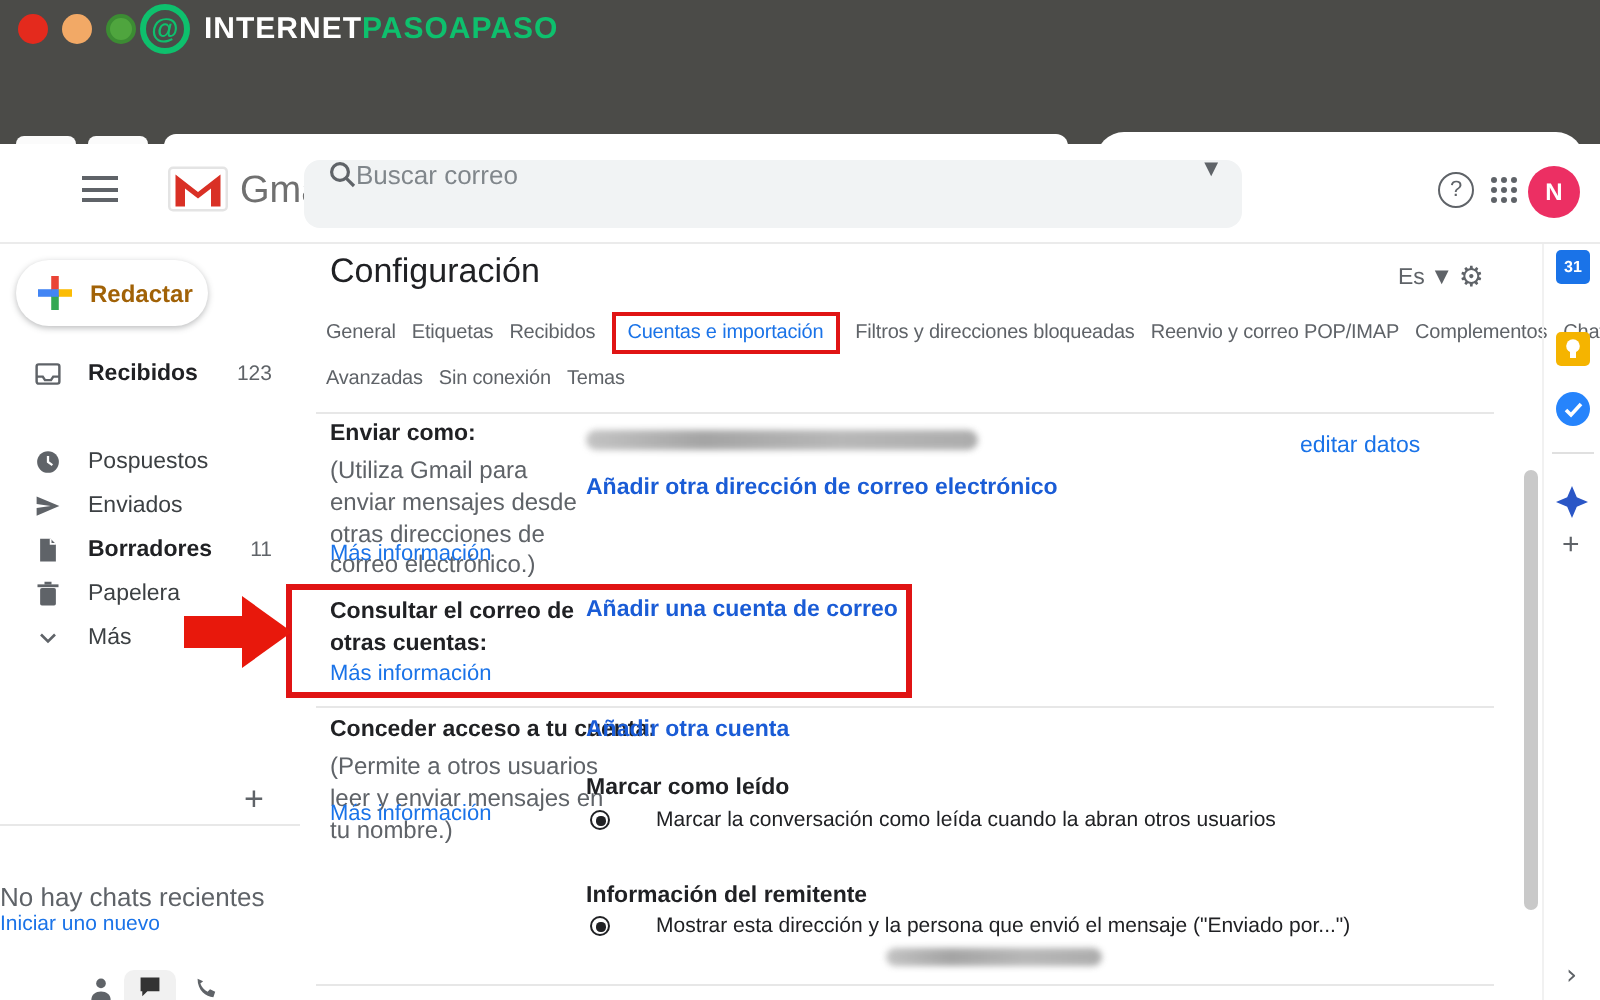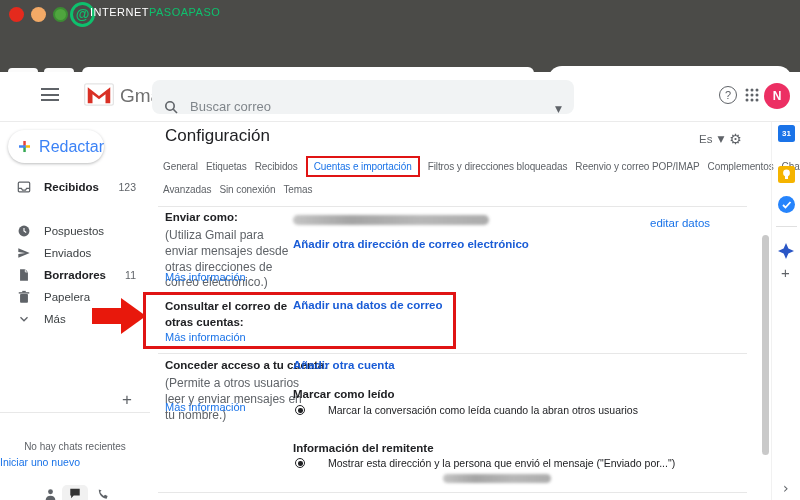--- a/index.html
+++ b/index.html
@@ -8,59 +8,59 @@
   .abs { position:absolute; }
 
   
   .win-bar { left:0; top:0; width:800px; height:30px; background:#4b4b48; }
   .tl { border-radius:50%; width:15px; height:15px; top:7px; }
   .tl.red { left:9px; background:#e42a1d; }
   .tl.orange { left:31px; background:#f2a966; }
   .tl.green { left:53px; background:#4fa53e; border:2px solid #3c8c33; }
   .site-logo { left:70px; top:2px; width:25px; height:25px; border:3px solid #0ec06d; border-radius:50%;
     color:#0ec06d; font-weight:bold; font-size:14px; line-height:19px; text-align:center; }
-  .brand { left:90px; top:6px; font-size:11px; font-weight:400; letter-spacing:.5px; color:#fff; white-space:nowrap; }
+  .brand { left:102px; top:6px; font-size:15px; font-weight:700; letter-spacing:.5px; color:#fff; white-space:nowrap; }
   .brand .green { color:#0ec06d; }
 
   .nav-bar { left:0; top:30px; width:800px; height:42px; background:#4b4b48; }
   .nav-btn { top:38px; width:30px; height:26px; background:#fbfbfb; border-radius:4px; text-align:center;
     line-height:26px; font-size:12px; color:#3a3a38; font-family:"DejaVu Sans",sans-serif; }
   .nav-back { left:8px; } .nav-fwd { left:44px; }
   .url-bar { left:82px; top:37px; width:452px; height:27px; background:#fff; border-radius:6px; }
   .search-pill { left:548px; top:36px; width:244px; height:28px; background:#fff; border-radius:14px;
     display:flex; align-items:center; padding-left:12px; gap:6px; }
   .search-pill span { font-size:13px; font-style:italic; color:#1a1a1a; }
 
   
   .gm-header { left:0; top:72px; width:800px; height:50px; background:#fff; border-bottom:1px solid #ebebeb; }
   .hamburger { left:41px; top:88px; width:18px; height:13px; border-top:2px solid #5f6368;
     border-bottom:2px solid #5f6368; }
   .hamburger::after { content:""; position:absolute; left:0; top:3.5px; width:18px; height:2px; background:#5f6368; }
   .gm-logo { left:84px; top:83px; }
   .gm-word { left:120px; top:85px; font-size:19px; color:#707070; }
-  .gm-search { left:152px; top:80px; width:422px; height:34px; background:#f1f3f4; border-radius:8px;
-    display:flex; align-items:flex-end; padding:0 12px; gap:12px; }
+  .gm-search { left:152px; top:80px; width:469px; height:34px; background:#f1f3f4; border-radius:8px;
+    display:flex; align-items:flex-start; padding:0 12px; gap:0; }
   .gm-search .ph { font-size:13px; color:#80868b; flex:1; }
   .caret { font-size:9px; color:#5f6368; font-family:"DejaVu Sans",sans-serif; }
   .help { left:719px; top:86px; width:18px; height:18px; border:1.6px solid #5f6368; border-radius:50%;
     font-size:11px; color:#5f6368; text-align:center; line-height:16px; }
   .avatar { left:764px; top:83px; width:26px; height:26px; background:#ec2f63; border-radius:50%;
     color:#fff; font-size:12px; font-weight:bold; text-align:center; line-height:26px; }
 
   
   .compose { left:8px; top:130px; width:96px; height:33px; background:#fff; border-radius:17px;
     box-shadow:0 1px 3px rgba(60,64,67,.35); display:flex; align-items:center; gap:9px; padding-left:11px; }
-  .compose span { font-size:16px; color:#3b82f6; }
+  .compose span { font-size:12px; color:#a16207;font-weight:bold; }
   .sb-item { left:0; width:150px; height:21px; display:flex; align-items:center; gap:13px; padding-left:17px; }
   .sb-item .lbl { font-size:11.5px; color:#3c4043; flex:1; }
   .sb-item.bold .lbl { font-weight:bold; color:#202124; }
   .sb-item .cnt { font-size:10.5px; color:#5f6368; margin-right:14px; }
   .plus-bottom { left:122px; top:390px; font-size:17px; color:#5f6368; }
   .sb-div { left:0; top:412px; width:150px; border-top:1px solid #e8e8e8; }
-  .chat-empty { left:0; top:441px; width:150px; text-align:center; font-size:10px; color:#5f6368; }
+  .chat-empty { left:0; top:441px; width:150px; font-size:13px; color:#5f6368; }
   .chat-new { left:0; top:456px; width:150px; text-align:left; font-size:10.5px; color:#1a73e8; }
   .foot-tab { left:62px; top:485px; width:26px; height:15px; background:#f1f1f1; border-radius:5px 5px 0 0;
     text-align:center; }
 
   
   .title { left:165px; top:126px; font-size:17px; color:#202124; }
   .lang { left:699px; top:131px; font-size:11.5px; color:#5f6368; display:flex; align-items:center; gap:5px; }
   .tabs { left:163px; display:flex; gap:8px; align-items:center; white-space:nowrap; }
   .tabs-r1 { top:156px; } .tabs-r2 { top:184px;justify-content:flex-end; }
   .tab { font-size:10px; color:#5f6368; letter-spacing:-.1px; }
@@ -257,21 +257,21 @@
   <div class="abs link" style="left:165px;top:271px">Más información</div>
   <div class="abs blur-strip" style="left:293px;top:215px;width:196px;height:10px"></div>
   <div class="abs link-b" style="left:293px;top:238px">Añadir otra dirección de correo electrónico</div>
   <div class="abs link" style="left:650px;top:217px;font-size:11.5px">editar datos</div>
 
   <div class="abs red-box"></div>
   <div class="abs arrow-shaft"></div>
   <div class="abs arrow-head"></div>
   <div class="abs lbl-b" style="left:165px;top:299px;width:132px;line-height:1.35">Consultar el correo de otras cuentas:</div>
   <div class="abs link" style="left:165px;top:331px">Más información</div>
-  <div class="abs link-b" style="left:293px;top:299px">Añadir una datos de correo</div>
+  <div class="abs link-b" style="left:293px;top:299px">Añadir una cuenta de correo</div>
   <div class="abs hdiv" style="top:353px"></div>
 
   <div class="abs lbl-b" style="left:165px;top:359px">Conceder acceso a tu cuenta:</div>
   <div class="abs link-b" style="left:293px;top:359px">Añadir otra cuenta</div>
   <div class="abs desc" style="left:165px;top:376px;width:138px">(Permite a otros usuarios leer y enviar mensajes en tu nombre.)</div>
   <div class="abs link" style="left:165px;top:401px">Más información</div>
 
   <div class="abs rhead" style="left:293px;top:388px">Marcar como leído</div>
   <div class="abs radio-row" style="left:295px;top:404px">
     <span class="radio on"></span>

